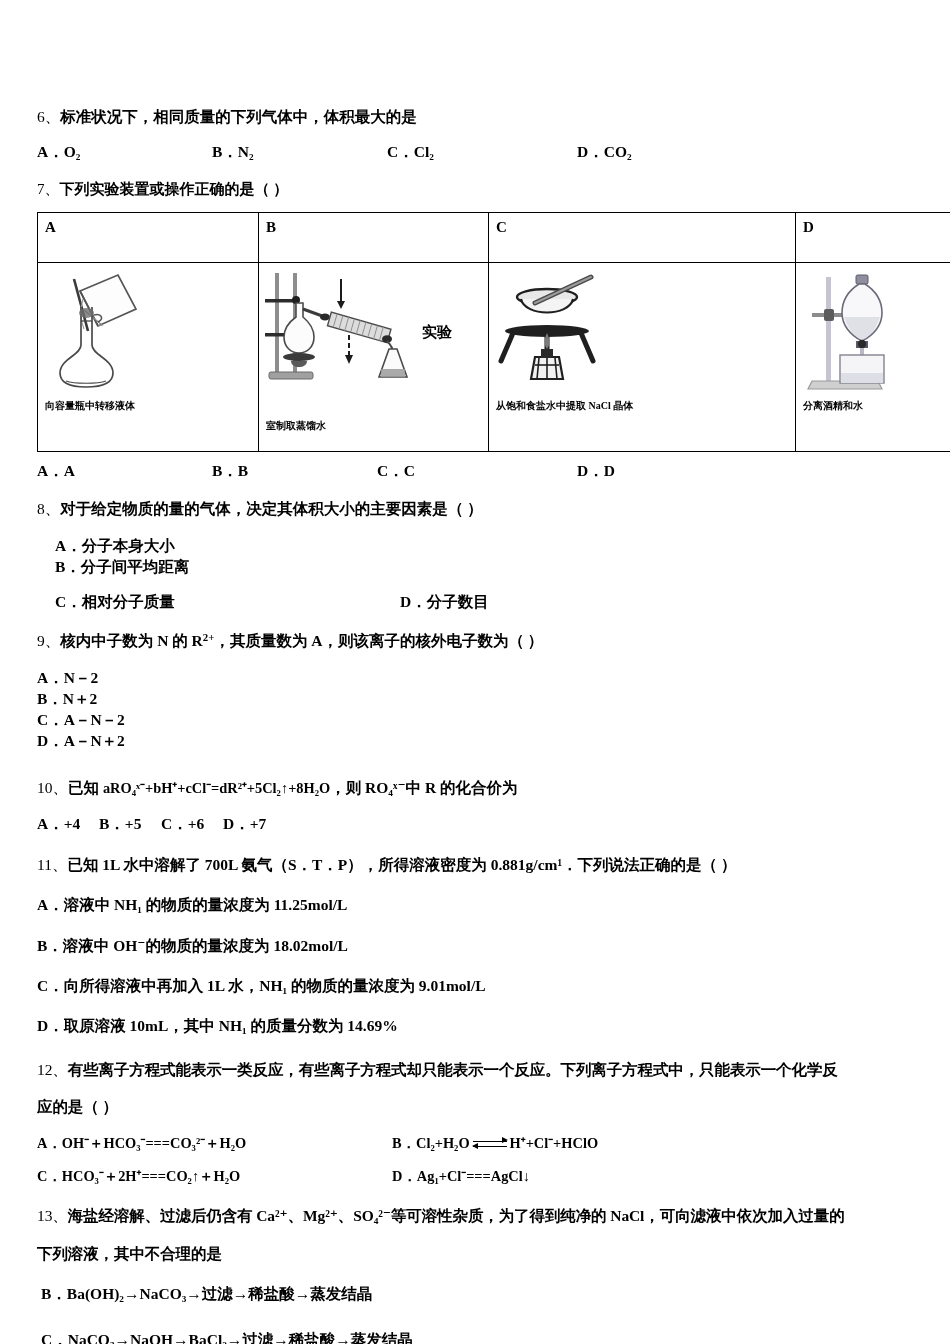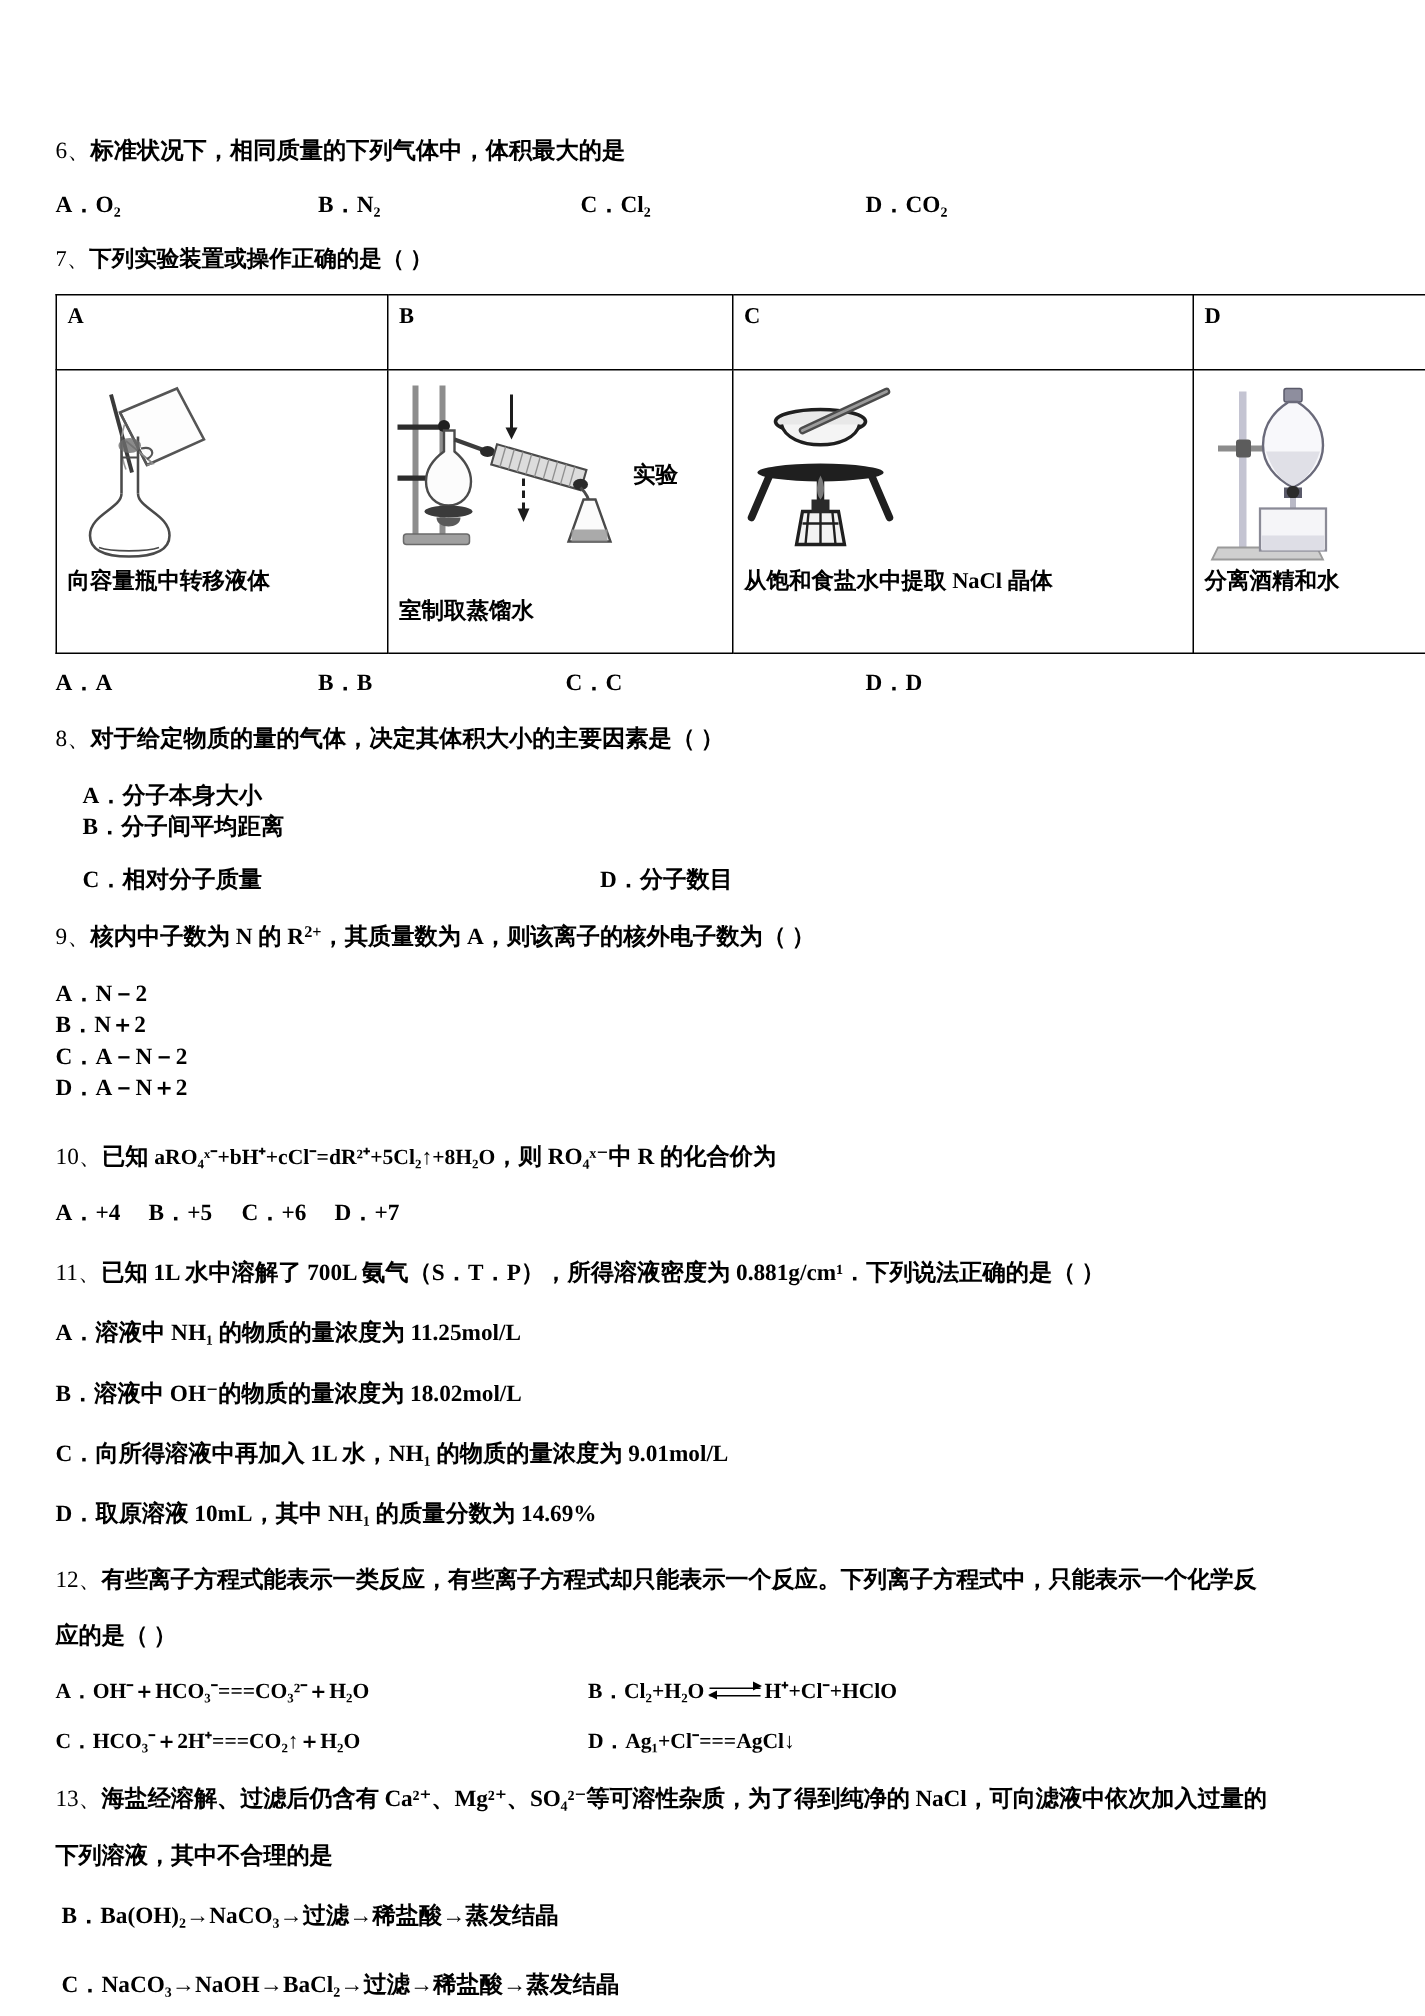--- a/index.html
+++ b/index.html
@@ -10,21 +10,21 @@
   body {
     width: 950px;
     height: 1344px;
     position: relative;
     font-family: "Liberation Serif", "DejaVu Serif", serif;
     color: #000000;
     overflow: hidden;
   }
   .page {
     position: absolute;
-    left: 0; top: 0;
+    left: 0; top: 16px;
     width: 950px; height: 964px;
     padding: 0;
   }
   .content {
     position: absolute;
     left: 37px;
     top: 88px;
     width: 876px;
   }
   .qnum { font-weight: normal; }
@@ -63,21 +63,21 @@
   .col-c { width: 292px; }
   .col-d { width: 150px; }
 
   .hdr-cell {
     height: 36px;
     font-weight: bold;
     font-size: 15px;
   }
   .body-cell { height: 175px; position: relative; }
   .cap {
-    font-size: 15px;
+    font-size: 10px;
     font-weight: bold;
     position: absolute;
     left: 7px;
   }
   .cap-a { bottom: 38px; }
   .cap-b { bottom: 18px; }
   .cap-c { bottom: 38px; }
   .cap-d { bottom: 38px; }
 
   .fig { position: absolute; }

